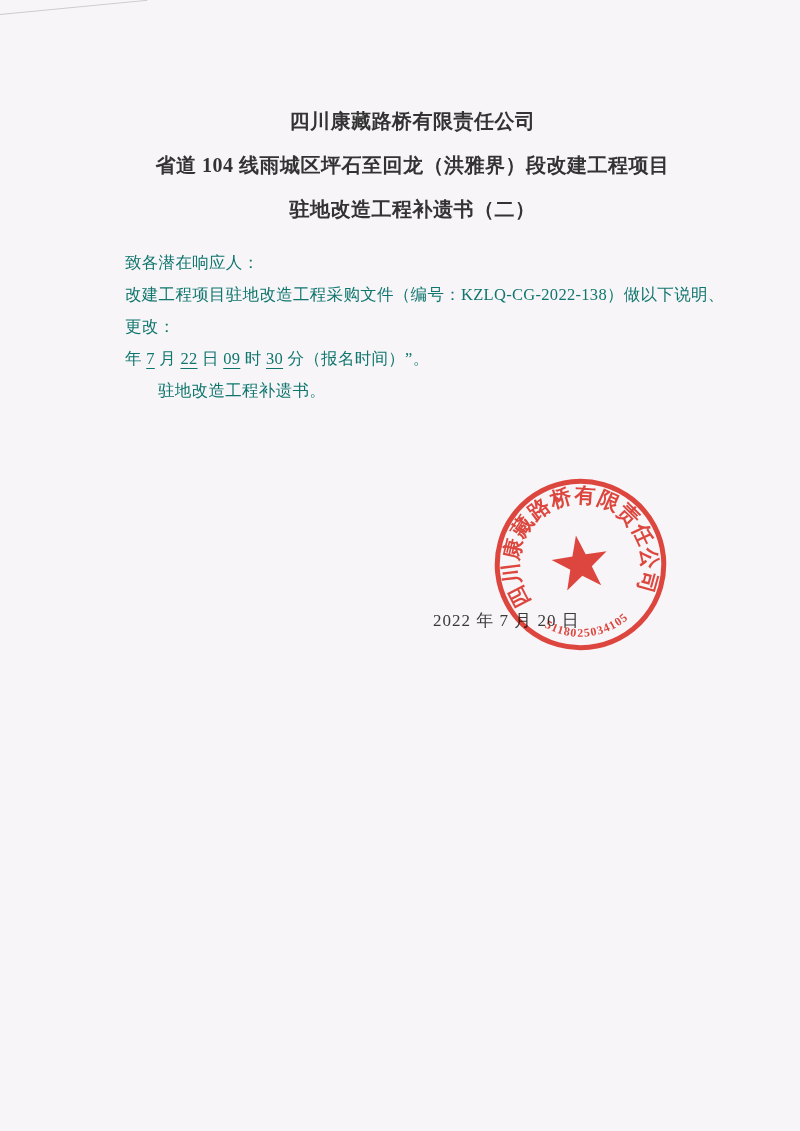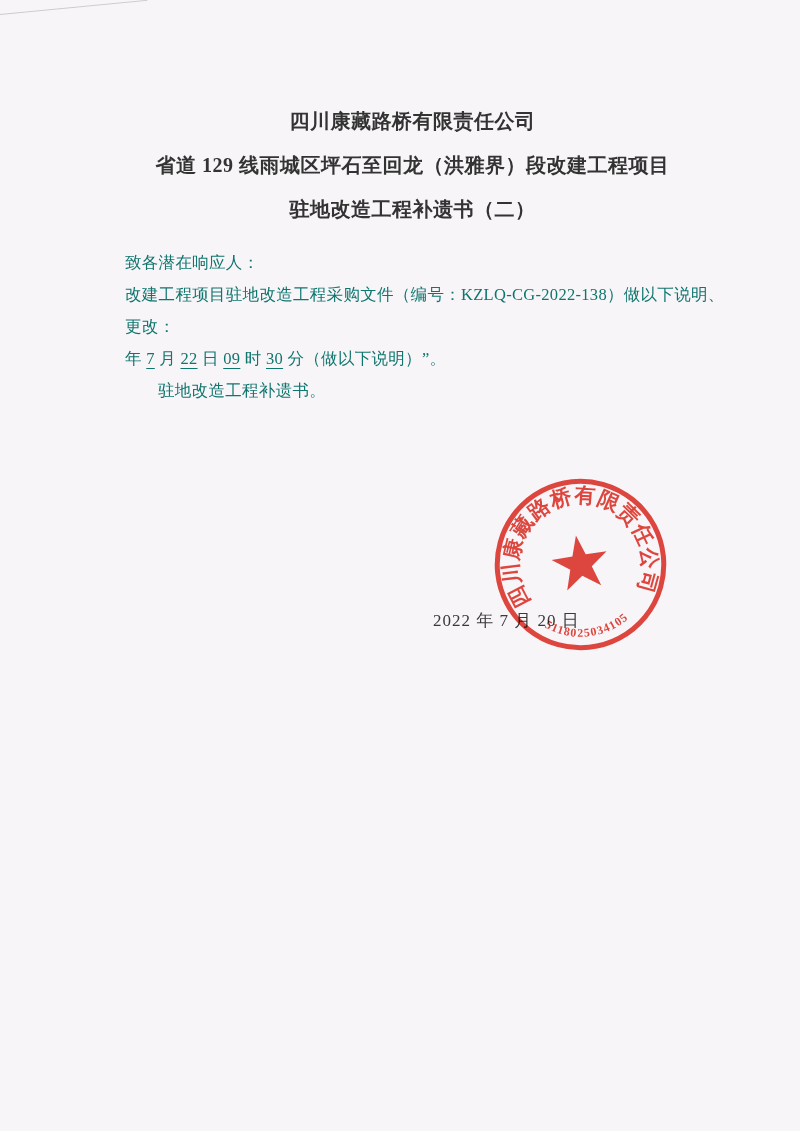--- a/index.html
+++ b/index.html
@@ -55,29 +55,29 @@
 </style>
 </head>
 <body>
 
 <div class="page">
 
   <div class="corner-line"></div>
 
   <div class="title-block">
       <div class="title-line">四川康藏路桥有限责任公司</div>
-      <div class="title-line">省道 129 线雨城区坪石至回龙（洪雅界）段改建工程项目</div>
+      <div class="title-line">省道 104 线雨城区坪石至回龙（洪雅界）段改建工程项目</div>
       <div class="title-line">驻地改造工程补遗书（二）</div>
     </div>
 
   <div class="body-block">
       <div class="line"><span>致各潜在响应人：</span></div>
       <div class="line full"><span>改建工程项目驻地改造工程采购文件（编号：KZLQ-CG-2022-138）做以下说明、</span></div>
       <div class="line"><span>更改：</span></div>
-      <div class="line"><span>年 </span><span class="u">7</span><span> 月 </span><span class="u">22</span><span> 日 </span><span class="u">09</span><span> 时 </span><span class="u">30</span><span> 分（做以下说明）”。</span></div>
+      <div class="line"><span>年 </span><span class="u">7</span><span> 月 </span><span class="u">22</span><span> 日 </span><span class="u">09</span><span> 时 </span><span class="u">30</span><span> 分（报名时间）”。</span></div>
       <div class="line indent"><span>驻地改造工程补遗书。</span></div>
     </div>
 
 
   <div class="date-row">2022 年 7 月 20 日</div>
 
   <div class="seal">
     <svg viewBox="0 0 200 200" aria-hidden="true">
       <circle cx="100" cy="100" r="91" fill="none" stroke-width="5.5" stroke="#e03024"></circle>
       <path id="sealArcTop" d="M 41.1 134 A 68 68 0 1 1 158.9 134" fill="none"></path>

